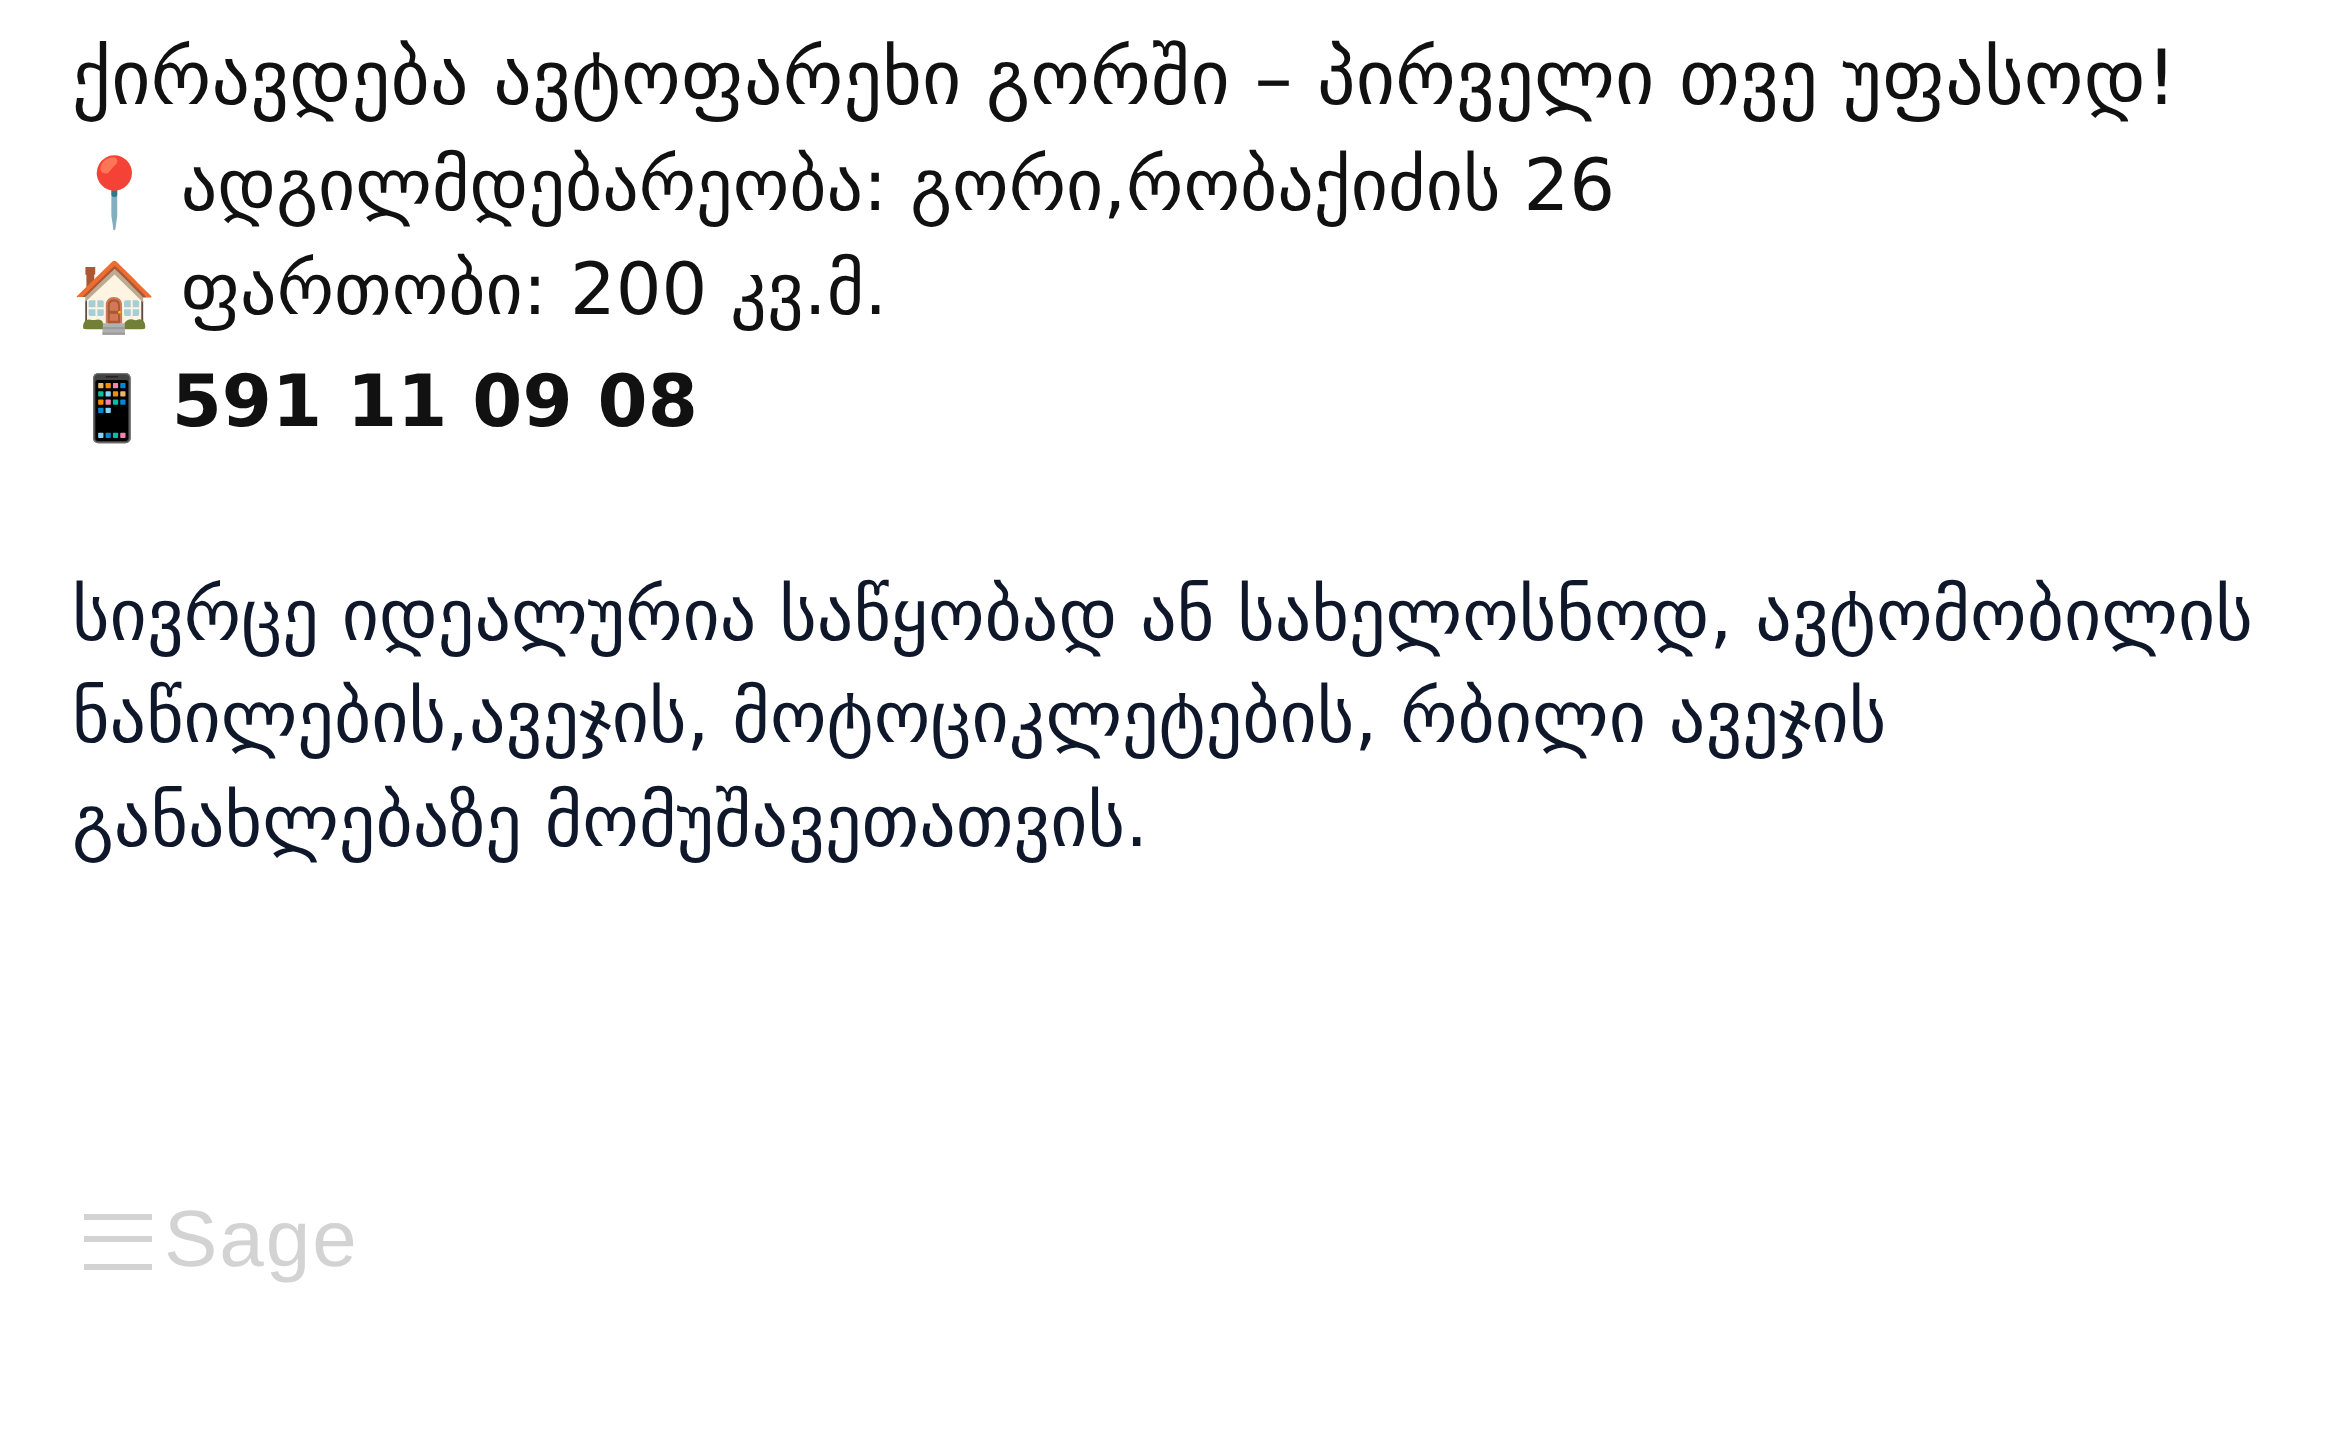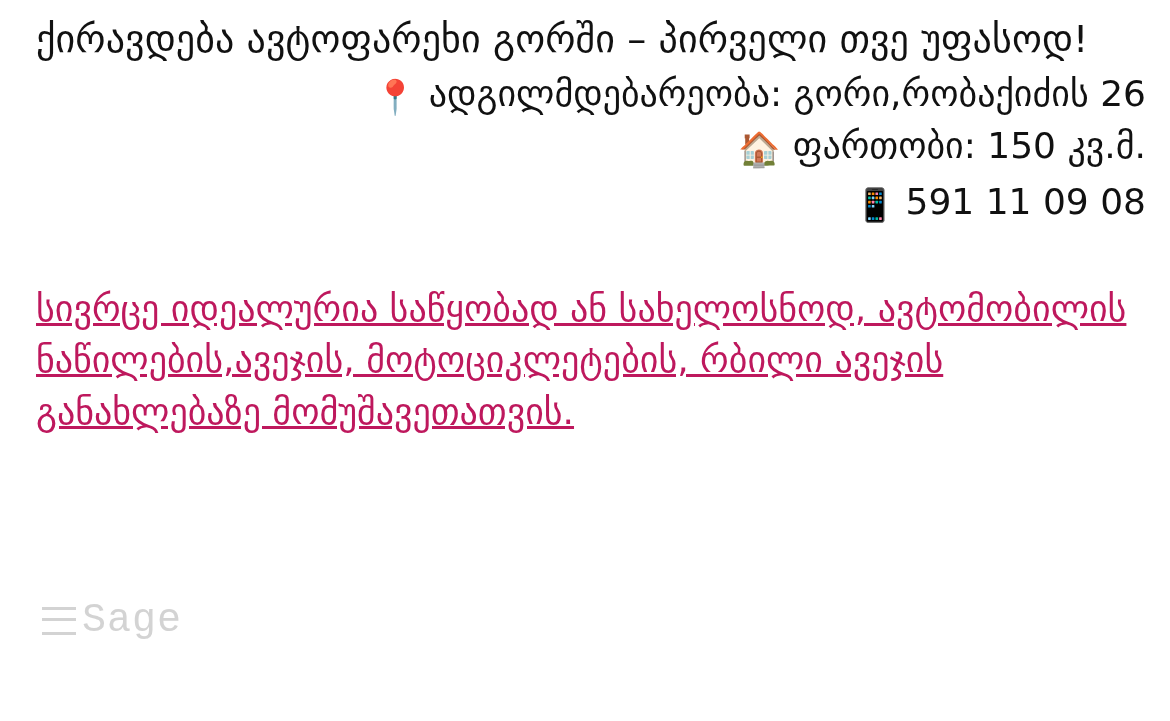--- a/index.html
+++ b/index.html
@@ -28,21 +28,20 @@
     font-weight: 400;
     color: #111111;
     letter-spacing: 0.1px;
     margin: 0 0 2px 0;
     max-width: 1100px;
   }
   .detail-list {
     margin: 0;
     padding: 0;
     list-style: none;
-    text-align: right;
   }
   .detail-row {
     display: block;
     font-size: 36px;
     line-height: 1.44;
     color: #111111;
     margin: 0;
     white-space: normal;
   }
   .emoji {
@@ -54,45 +53,45 @@
   }
   .row-text {
     font-size: 36px;
     color: #111111;
   }
   .phone-row {
     display: block;
     font-size: 36px;
     line-height: 1.5;
     margin-top: 4px;
+    font-weight: bold;
   }
   .phone-emoji {
     font-size: 32px;
     margin-right: 10px;
     vertical-align: -2px;
     display: inline-block;
   }
   .gap {
     height: 54px;
   }
   .paragraph {
     font-size: 36px;
     line-height: 1.42;
-    color: #be185d;
+    color: #0f172a;
     margin: 0;
     max-width: 1110px;
-    text-decoration: underline;
   }
   .watermark {
     position: absolute;
     left: 42px;
     top: 598px;
     font-size: 40px;
     color: rgba(140,140,140,0.38);
-    font-family: Liberation Mono, monospace;
+    font-family: Liberation Sans, sans-serif;
     letter-spacing: 1px;
     user-select: none;
     pointer-events: none;
     display: flex;
     align-items: center;
     gap: 6px;
     justify-content: space-between;
   }
   .watermark .wm-mark {
     display: inline-block;
@@ -118,21 +117,21 @@
 
   <p class="headline">ქირავდება ავტოფარეხი გორში – პირველი თვე უფასოდ!</p>
 
   <div class="detail-list">
 
     <div class="detail-row">
       <span class="emoji">📍</span><span class="row-text">ადგილმდებარეობა: გორი,რობაქიძის 26</span>
     </div>
 
     <div class="detail-row">
-      <span class="emoji">🏠</span><span class="row-text">ფართობი: 150 კვ.მ.</span>
+      <span class="emoji">🏠</span><span class="row-text">ფართობი: 200 კვ.მ.</span>
     </div>
 
 
 
     <div class="phone-row">
       <span class="phone-emoji">📱</span><span class="row-text">591  11 09 08</span>
     </div>
 
   </div>
 

